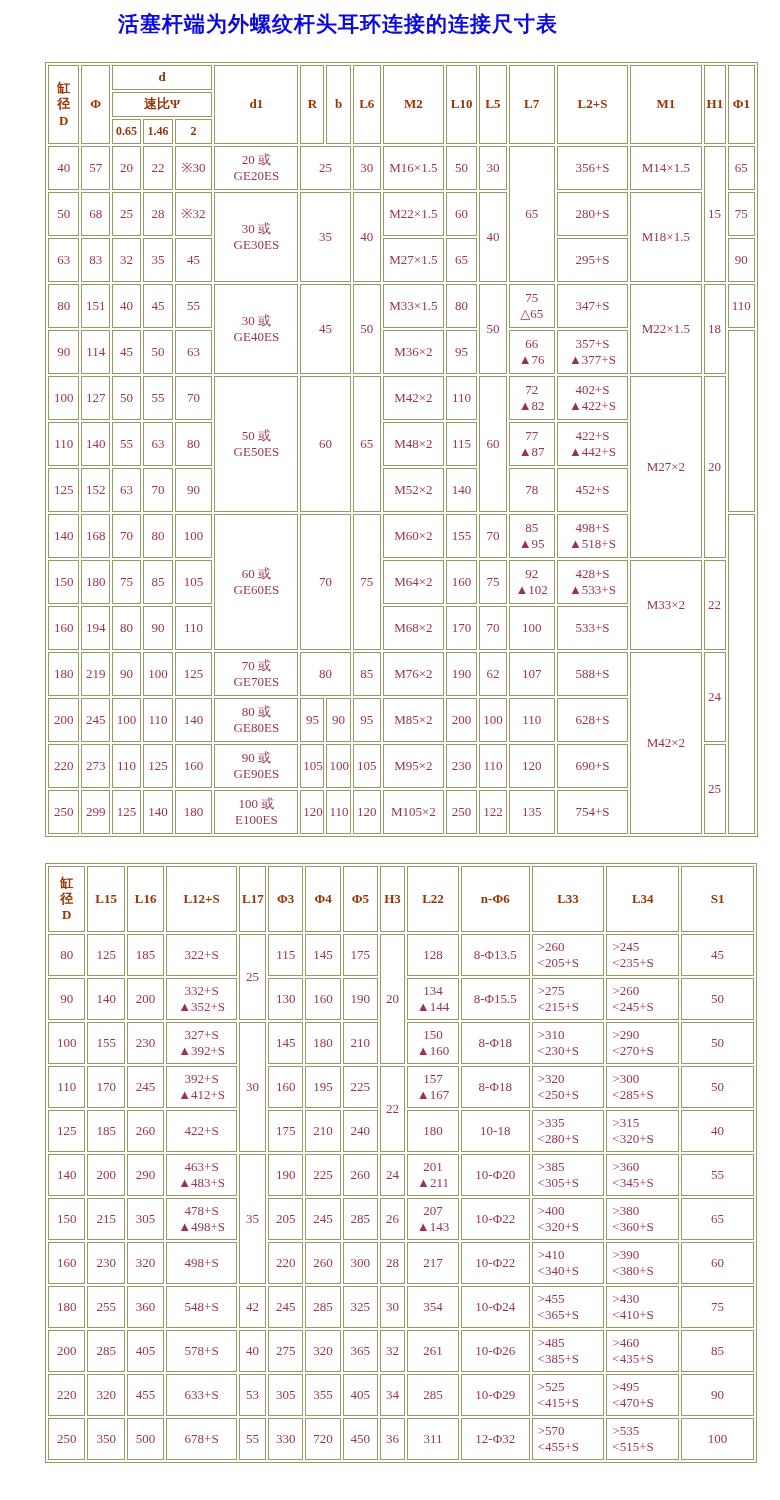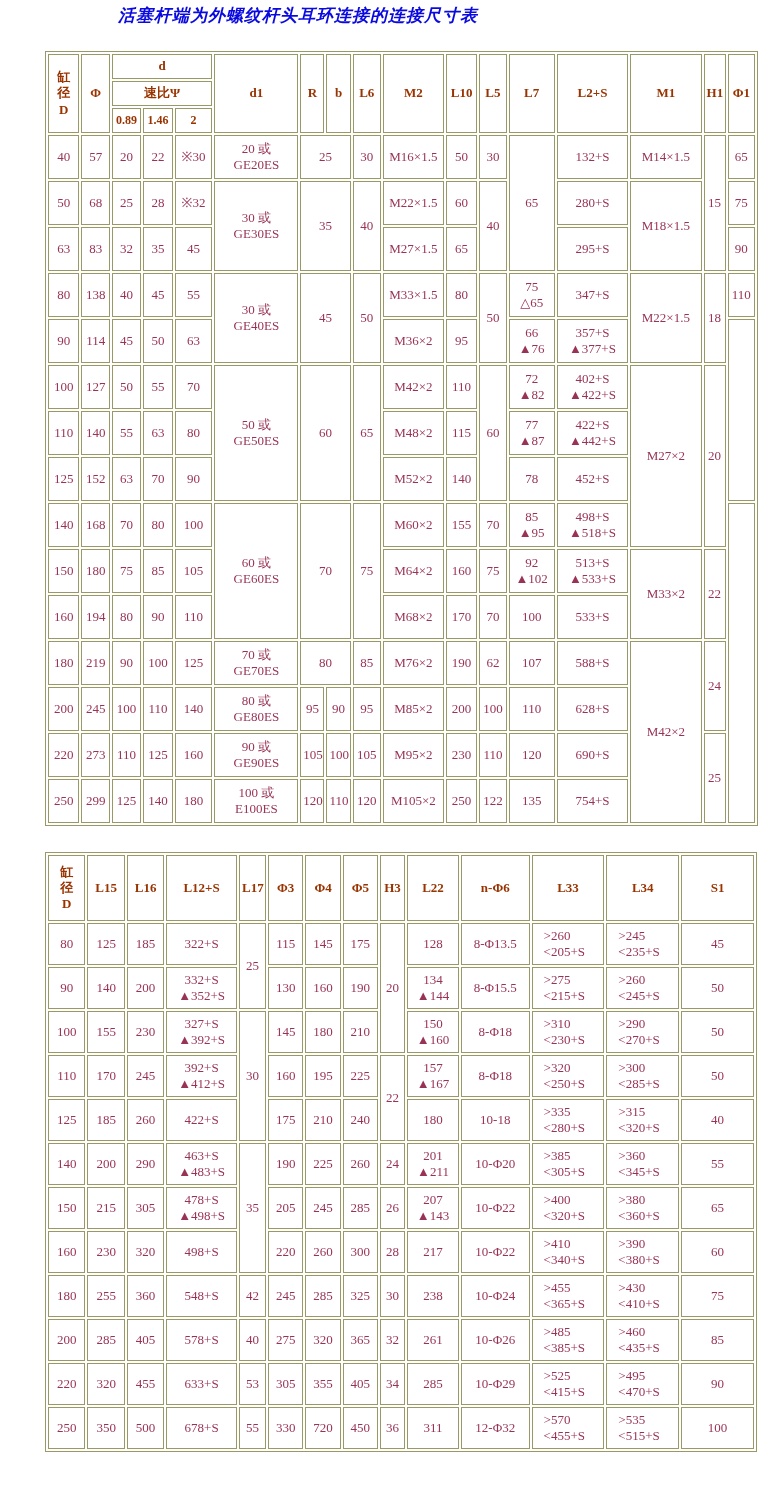--- a/index.html
+++ b/index.html
@@ -1,20 +1,20 @@
 <!DOCTYPE html>
 <html><head>
 <meta charset="utf-8">
 <style>
   html,body{margin:0;padding:0;background:#ffffff;}
   body{width:780px;font-family:"Liberation Serif","DejaVu Serif",serif;}
   .title{
-    color:#0a0ae0;font-weight:bold;font-style:italic;
-    font-size:17px;letter-spacing:1px;
-    margin:4px 0 0 118px;
+    color:#0a0ae0;font-weight:bold;
+    font-size:21px;letter-spacing:1px;
+    margin:10px 0 0 118px;
     font-family:"DejaVu Serif","Liberation Serif",serif;
   }
   table{
     border-collapse:separate;border-spacing:2px;
     border:1px solid #999966;background:#ffffff;
     table-layout:fixed;
   }
   #t1{margin:24px 0 0 45px;width:713px;}
   #t2{margin:26px 0 0 45px;width:712px;}
   th,td{
@@ -22,21 +22,21 @@
     text-align:center;vertical-align:middle;
     white-space:pre-line;
     color:#993355;font-size:13px;line-height:1.25;
     padding:1px 2px;overflow:hidden;
   }
   th{color:#993300;font-weight:bold;font-size:13px;}
   #t1 thead tr{height:25px;}
   #t1 tbody tr{height:44px;}
   #t2 thead tr{height:66px;}
   #t2 tbody tr{height:42px;}
-  td.left{text-align:left;padding-left:11px;}
+  td.left{text-align:left;padding-left:5px;}
   .ratio{font-size:12px;}
 </style>
 </head>
 <body>
 
 <div class="title">活塞杆端为外螺纹杆头耳环连接的连接尺寸表</div>
 
 <table id="t1">
   <colgroup>
     <col style="width:30px">
@@ -74,40 +74,40 @@
       <th rowspan="3">L7</th>
       <th rowspan="3">L2+S</th>
       <th rowspan="3">M1</th>
       <th rowspan="3">H1</th>
       <th rowspan="3">Φ1</th>
     </tr>
     <tr>
       <th colspan="3">速比Ψ</th>
     </tr>
     <tr>
-      <th class="ratio">0.89</th>
+      <th class="ratio">0.65</th>
       <th class="ratio">1.46</th>
       <th class="ratio">2</th>
     </tr>
   </thead>
   <tbody id="t1body">
       <tr>
         <td>40</td>
         <td>57</td>
         <td>20</td>
         <td>22</td>
         <td>※30</td>
         <td>20 或 GE20ES</td>
         <td colspan="2">25</td>
         <td>30</td>
         <td>M16×1.5</td>
         <td>50</td>
         <td>30</td>
         <td rowspan="3">65</td>
-        <td>132+S</td>
+        <td>356+S</td>
         <td>M14×1.5</td>
         <td rowspan="3">15</td>
         <td>65</td>
       </tr>
       <tr>
         <td>50</td>
         <td>68</td>
         <td>25</td>
         <td>28</td>
         <td>※32</td>
@@ -127,21 +127,21 @@
         <td>32</td>
         <td>35</td>
         <td>45</td>
         <td>M27×1.5</td>
         <td>65</td>
         <td>295+S</td>
         <td>90</td>
       </tr>
       <tr>
         <td>80</td>
-        <td>138</td>
+        <td>151</td>
         <td>40</td>
         <td>45</td>
         <td>55</td>
         <td rowspan="2">30 或 GE40ES</td>
         <td rowspan="2" colspan="2">45</td>
         <td rowspan="2">50</td>
         <td>M33×1.5</td>
         <td>80</td>
         <td rowspan="2">50</td>
         <td>75
@@ -230,21 +230,21 @@
         <td>150</td>
         <td>180</td>
         <td>75</td>
         <td>85</td>
         <td>105</td>
         <td>M64×2</td>
         <td>160</td>
         <td>75</td>
         <td>92
 ▲102</td>
-        <td>513+S
+        <td>428+S
 ▲533+S</td>
         <td rowspan="2">M33×2</td>
         <td rowspan="2">22</td>
       </tr>
       <tr>
         <td>160</td>
         <td>194</td>
         <td>80</td>
         <td>90</td>
         <td>110</td>
@@ -510,21 +510,21 @@
       <tr>
         <td>180</td>
         <td>255</td>
         <td>360</td>
         <td>548+S</td>
         <td>42</td>
         <td>245</td>
         <td>285</td>
         <td>325</td>
         <td>30</td>
-        <td>238</td>
+        <td>354</td>
         <td>10-Φ24</td>
         <td class="left">&gt;455
 &lt;365+S</td>
         <td class="left">&gt;430
 &lt;410+S</td>
         <td>75</td>
       </tr>
       <tr>
         <td>200</td>
         <td>285</td>

